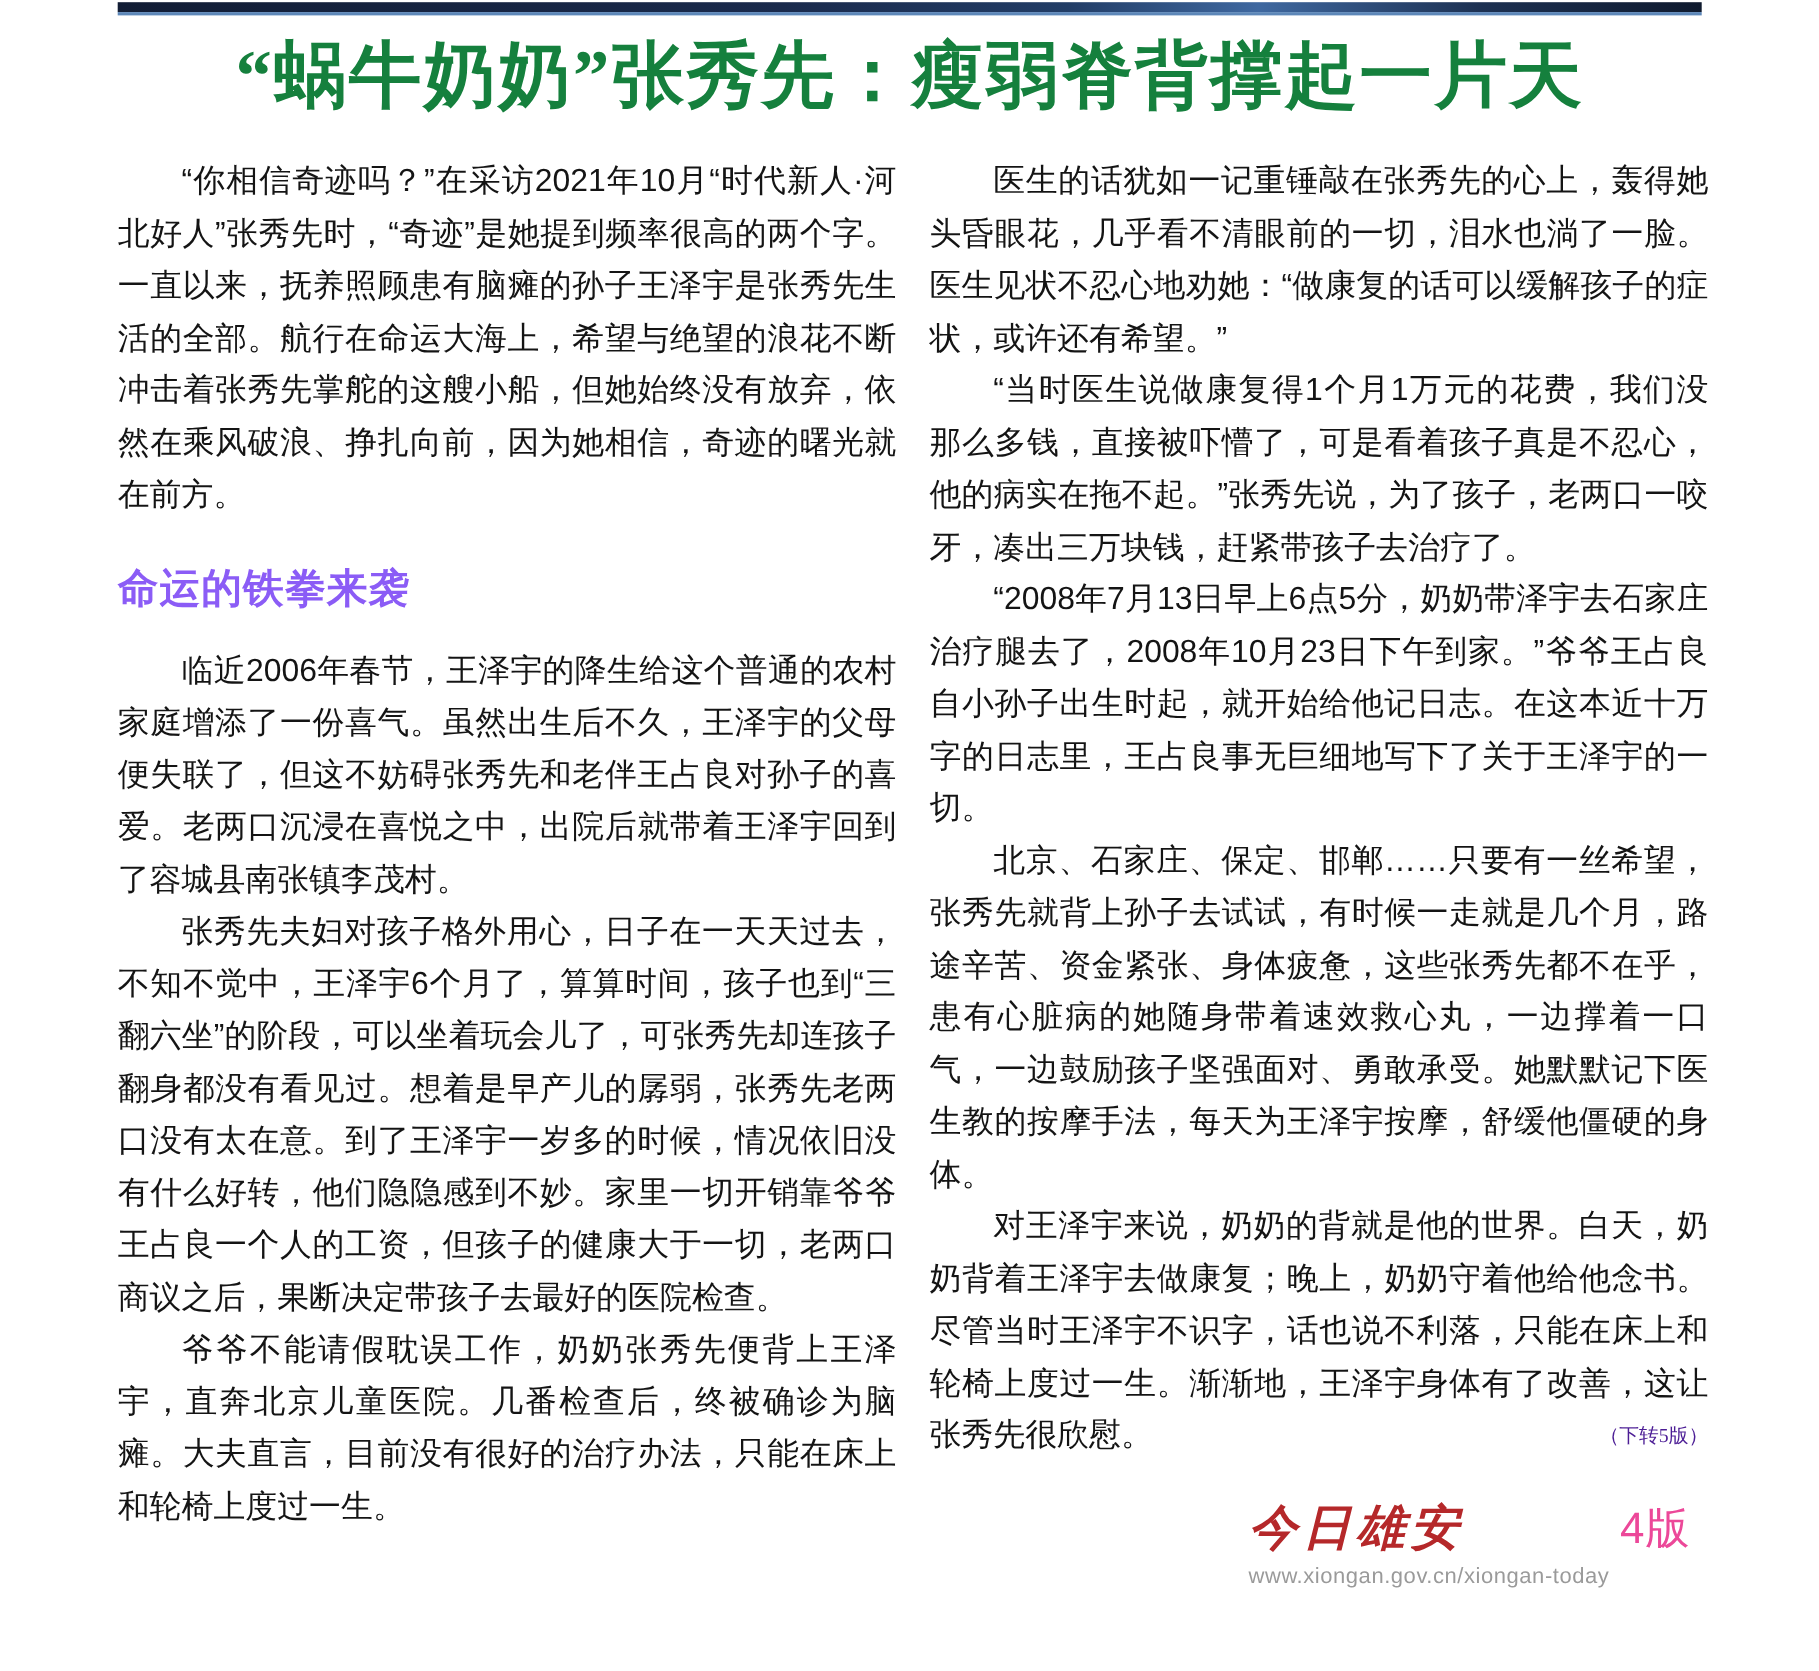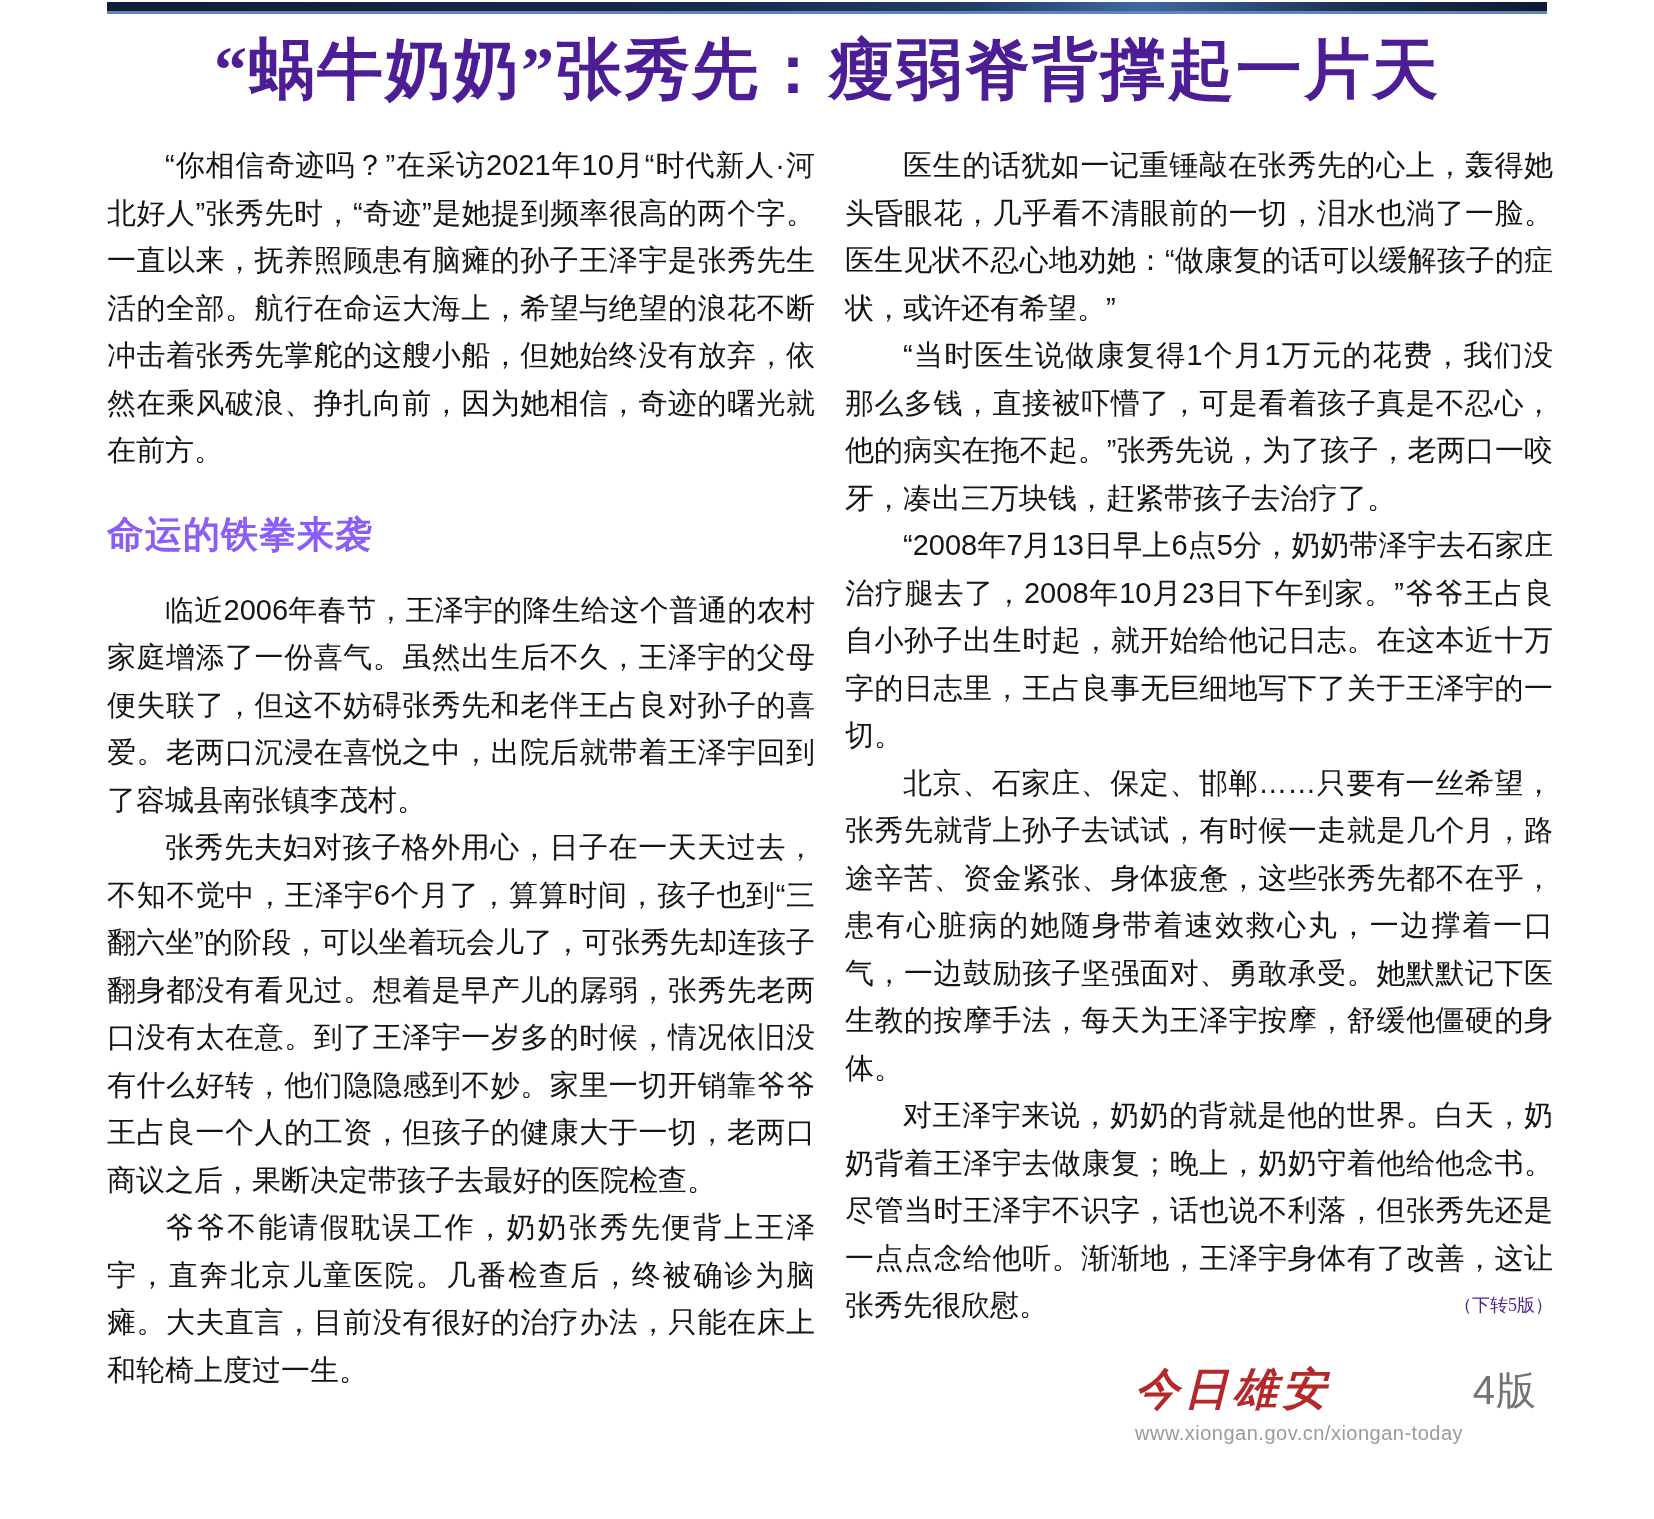--- a/index.html
+++ b/index.html
@@ -18,21 +18,21 @@
     border-bottom:3px solid #5d87b8;
   }
   
   .title{
     position:absolute;left:107px;top:28px;width:1440px;
     text-align:center;
     font-family:"Liberation Serif","DejaVu Serif",serif;
     font-weight:bold;
     font-size:66px;line-height:84px;
     letter-spacing:2px;
-    color:#4c1d95;
+    color:#15803d;
     margin:0;
   }
   
   .col{
     position:absolute;top:142px;width:708px;
   }
   .col-left{left:107px;}
   .col-right{left:845px;}
   .col p{
     margin:0;
@@ -69,21 +69,21 @@
   }
   .brand{
     font-family:"Liberation Serif","DejaVu Serif",serif;
     font-weight:bold;font-style:italic;
     font-size:44px;line-height:44px;
     letter-spacing:5px;
     color:#b5282a;
   }
   .pagenum{
     font-size:40px;line-height:44px;
-    color:#737373;
+    color:#ec4899;
     letter-spacing:1px;
   }
   .siteurl{
     margin-top:4px;
     font-size:20px;line-height:34px;
     color:#9a9a9a;
     letter-spacing:0.5px;
     white-space:nowrap;
   }
 </style>
@@ -102,21 +102,21 @@
     <p>临近2006年春节，王泽宇的降生给这个普通的农村家庭增添了一份喜气。虽然出生后不久，王泽宇的父母便失联了，但这不妨碍张秀先和老伴王占良对孙子的喜爱。老两口沉浸在喜悦之中，出院后就带着王泽宇回到了容城县南张镇李茂村。</p>
     <p>张秀先夫妇对孩子格外用心，日子在一天天过去，不知不觉中，王泽宇6个月了，算算时间，孩子也到“三翻六坐”的阶段，可以坐着玩会儿了，可张秀先却连孩子翻身都没有看见过。想着是早产儿的孱弱，张秀先老两口没有太在意。到了王泽宇一岁多的时候，情况依旧没有什么好转，他们隐隐感到不妙。家里一切开销靠爷爷王占良一个人的工资，但孩子的健康大于一切，老两口商议之后，果断决定带孩子去最好的医院检查。</p>
     <p>爷爷不能请假耽误工作，奶奶张秀先便背上王泽宇，直奔北京儿童医院。几番检查后，终被确诊为脑瘫。大夫直言，目前没有很好的治疗办法，只能在床上和轮椅上度过一生。</p>
   </div>
 
   <div class="col col-right">
     <p>医生的话犹如一记重锤敲在张秀先的心上，轰得她头昏眼花，几乎看不清眼前的一切，泪水也淌了一脸。医生见状不忍心地劝她：“做康复的话可以缓解孩子的症状，或许还有希望。”</p>
     <p>“当时医生说做康复得1个月1万元的花费，我们没那么多钱，直接被吓懵了，可是看着孩子真是不忍心，他的病实在拖不起。”张秀先说，为了孩子，老两口一咬牙，凑出三万块钱，赶紧带孩子去治疗了。</p>
     <p>“2008年7月13日早上6点5分，奶奶带泽宇去石家庄治疗腿去了，2008年10月23日下午到家。”爷爷王占良自小孙子出生时起，就开始给他记日志。在这本近十万字的日志里，王占良事无巨细地写下了关于王泽宇的一切。</p>
     <p>北京、石家庄、保定、邯郸……只要有一丝希望，张秀先就背上孙子去试试，有时候一走就是几个月，路途辛苦、资金紧张、身体疲惫，这些张秀先都不在乎，患有心脏病的她随身带着速效救心丸，一边撑着一口气，一边鼓励孩子坚强面对、勇敢承受。她默默记下医生教的按摩手法，每天为王泽宇按摩，舒缓他僵硬的身体。</p>
-    <p class="p-last"><span>对王泽宇来说，奶奶的背就是他的世界。白天，奶奶背着王泽宇去做康复；晚上，奶奶守着他给他念书。尽管当时王泽宇不识字，话也说不利落，但张秀先还是一点点念给他听。渐渐地，王泽宇身体有了改善，这让张秀先很欣慰。</span><span class="jump">（下转5版）</span></p>
+    <p class="p-last"><span>对王泽宇来说，奶奶的背就是他的世界。白天，奶奶背着王泽宇去做康复；晚上，奶奶守着他给他念书。尽管当时王泽宇不识字，话也说不利落，只能在床上和轮椅上度过一生。渐渐地，王泽宇身体有了改善，这让张秀先很欣慰。</span><span class="jump">（下转5版）</span></p>
   </div>
 
   <div class="footer">
     <div class="footer-row">
       <span class="brand">今日雄安</span>
       <span class="pagenum">4版</span>
     </div>
     <div class="siteurl">www.xiongan.gov.cn/xiongan-today</div>
   </div>
 

